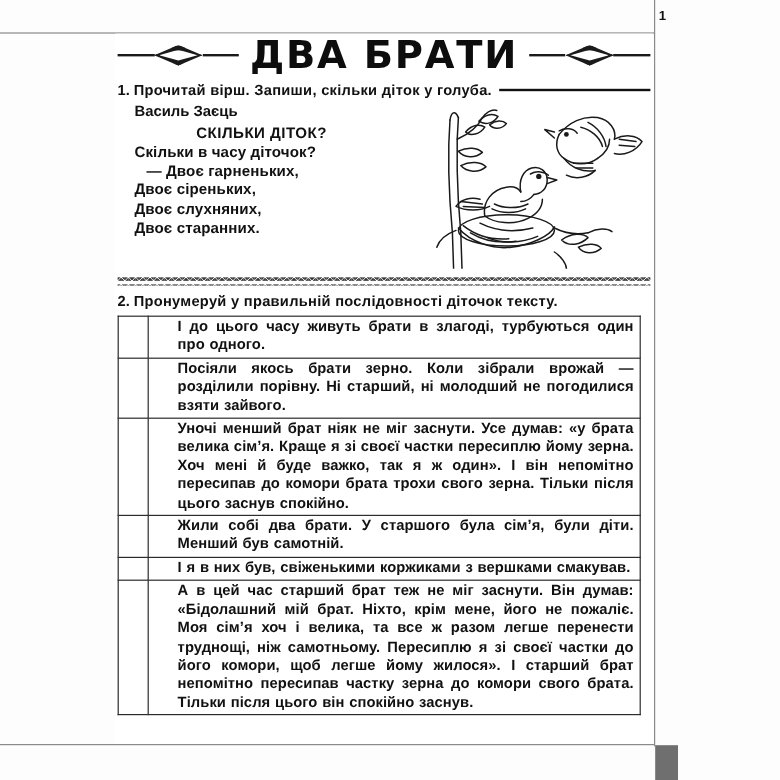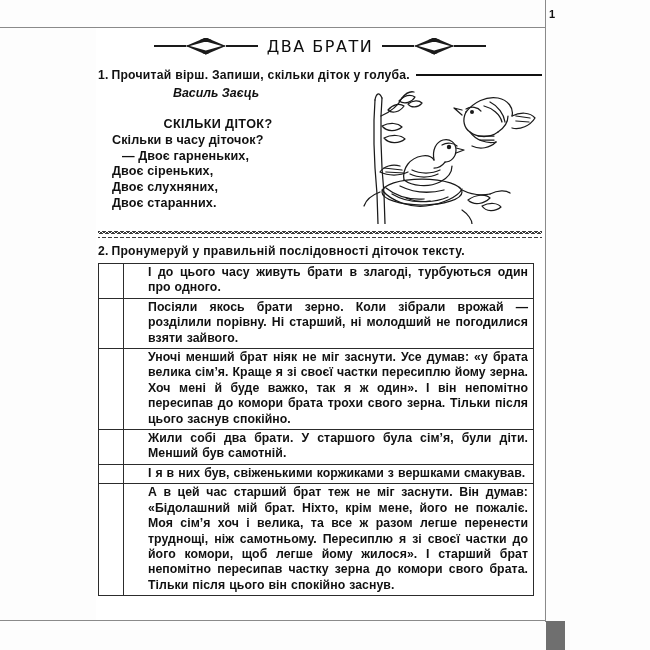--- a/index.html
+++ b/index.html
@@ -102,22 +102,22 @@
     position: relative;
   }
   .ornament .diamond::after {
     content: "";
     position: absolute;
     left: 2px; top: 2px; right: 2px; bottom: 2px;
     background: #ffffff;
     clip-path: polygon(50% 0%, 100% 50%, 50% 100%, 0% 50%);
   }
   .page-title {
-    font-size: 16px;
-    font-weight: normal;
+    font-size: 32px;
+    font-weight: bold;
     color: #0d0d0d;
     letter-spacing: 1.5px;
     white-space: nowrap;
     font-family: "DejaVu Sans", sans-serif;
   }
 
   
   .task-line {
     display: flex;
     align-items: baseline;
@@ -156,26 +156,25 @@
     position: absolute;
     left: 14px;
     top: 0;
     width: 230px;
     font-size: 12.6px;
     color: #111;
     font-weight: bold;
     line-height: 15.6px;
   }
   .poem-author {
-    text-align: center;
-    font-style: italic;
+    text-align: left;
     font-weight: bold;
     font-size: 12.4px;
     padding-right: 22px;
-    margin-bottom: 15px;
+    margin-bottom: 2px;
   }
   .poem-title {
     text-align: center;
     font-weight: bold;
     letter-spacing: 0.4px;
     padding-right: 18px;
     margin-bottom: 1px;
   }
   .poem-line {
     white-space: nowrap;

